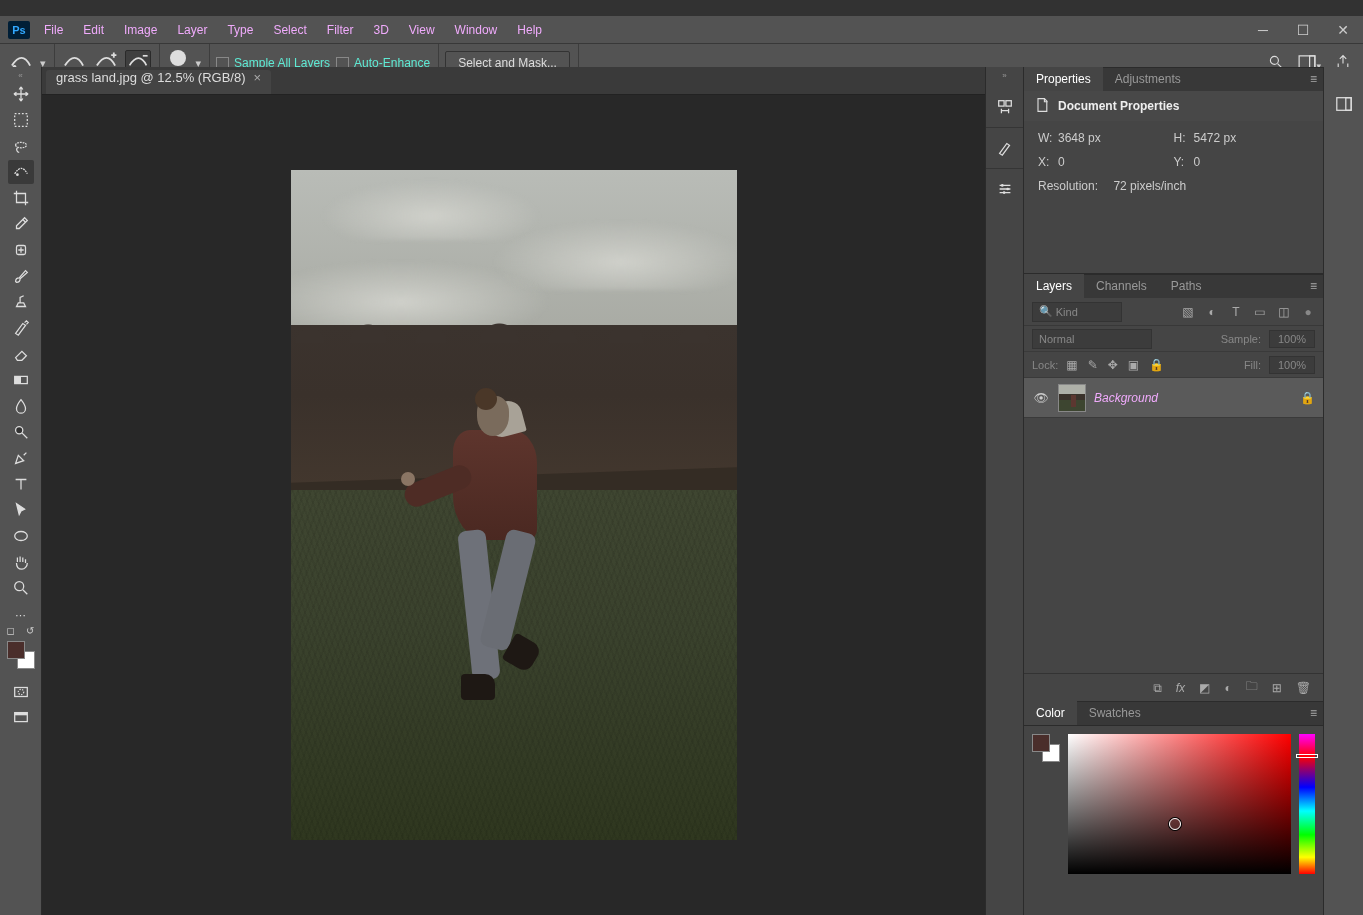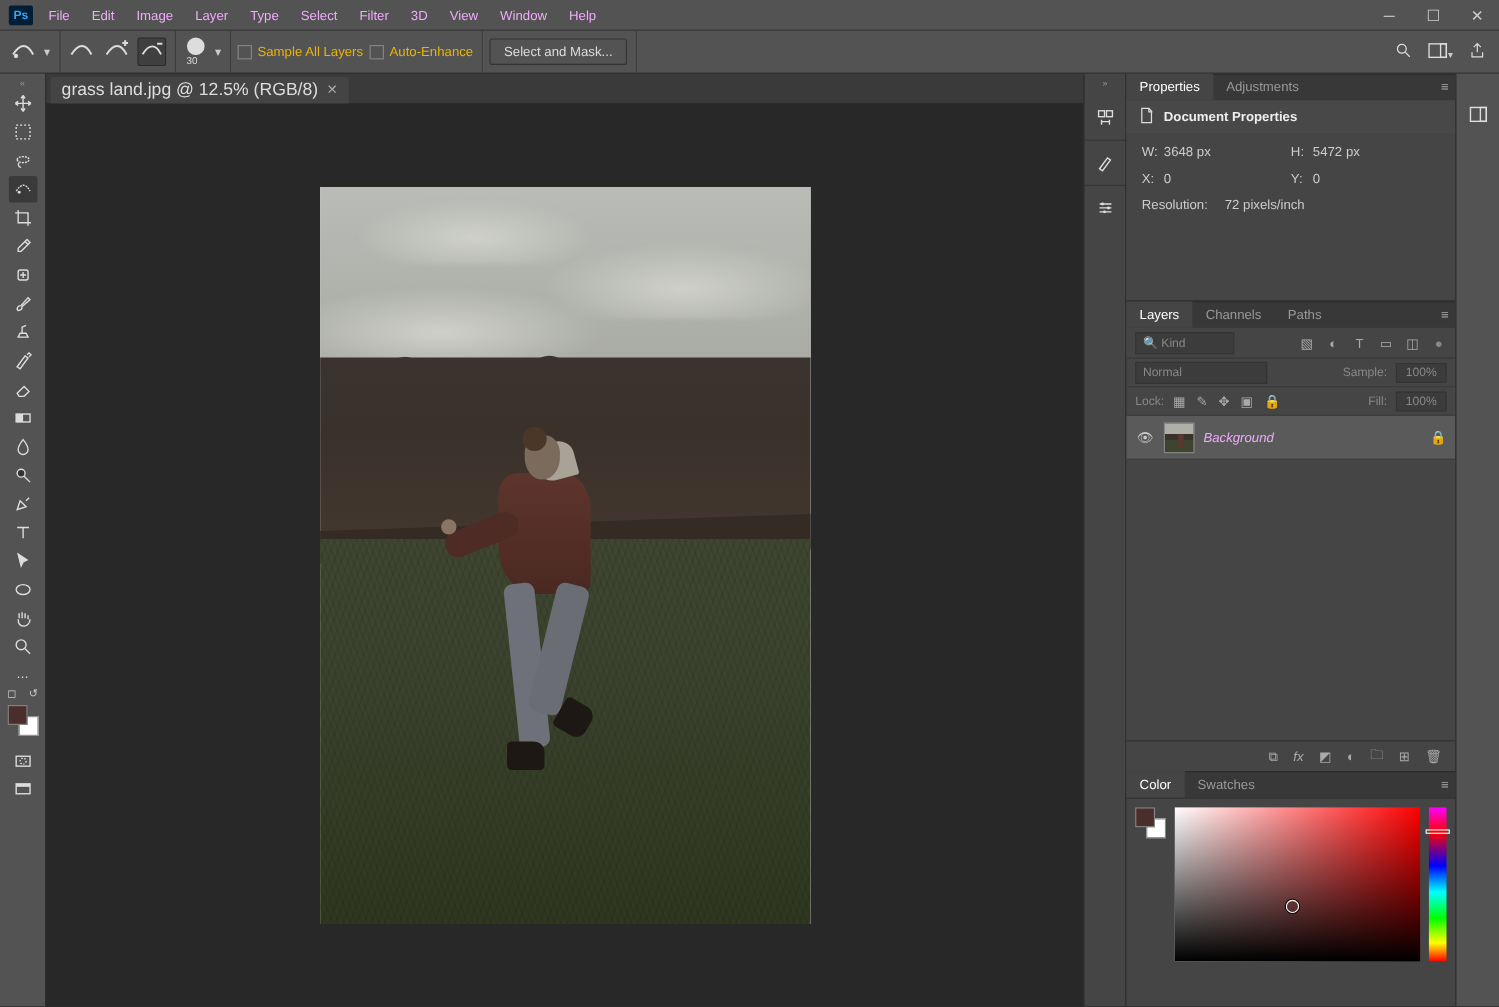--- a/index.html
+++ b/index.html
@@ -1,35 +1,35 @@
 <!DOCTYPE html>
 <html><head>
 <meta charset="utf-8">
 <style>
 * { margin:0; padding:0; box-sizing:border-box; font-family:"Segoe UI",Tahoma,sans-serif; user-select:none; }
 body { width:1363px; height:915px; background:#323232; color:#ccc; font-size:11px; overflow:hidden; position:relative; }
 
 
-.titlebar { height:27px; background:#535353; display:flex; align-items:center; }
+.titlebar { height:27px; background:#535353; display:flex; align-items:center;margin-top:16px; }
 .ps-logo { width:22px; height:18px; margin:0 4px 0 8px; background:#001e36; color:#31a8ff; font-weight:bold; font-size:11px; display:flex; align-items:center; justify-content:center; border-radius:2px; }
 .menu { display:flex; height:100%; }
 .menu > div { padding:0 10px; display:flex; align-items:center; cursor:default; color:#f0abfc; font-size:12px; }
 .wincontrols { margin-left:auto; display:flex; height:100%; }
 .wincontrols > div { width:40px; display:flex; align-items:center; justify-content:center; color:#ccc; font-size:14px; }
 
 
 .optbar { height:40px; background:#535353; border-top:1px solid #383838; border-bottom:1px solid #2b2b2b; display:flex; align-items:center; padding:0 8px; gap:6px; }
 .optseg { display:flex; align-items:center; gap:6px; padding-right:8px; border-right:1px solid #3d3d3d; height:100%; }
 .optseg:last-of-type { border-right:none; }
 .toolbtn { width:26px; height:26px; display:flex; align-items:center; justify-content:center; border-radius:2px; }
 .toolbtn.active { background:#3f3f3f; border:1px solid #2a2a2a; }
 .brushprev { display:flex; flex-direction:column; align-items:flex-start; padding:0 4px; }
 .brushprev .dot { width:16px; height:16px; background:#ddd; border-radius:50%; }
 .brushprev .sz { font-size:9px; color:#ddd; }
-.chk { display:flex; align-items:center; gap:5px; font-size:12px; color:#eab308; }
+.chk { display:flex; align-items:center; gap:5px; font-size:12px; color:#5eead4; }
 .chk .box { width:13px; height:13px; border:1px solid #888; background:#535353; }
 .btn { background:#535353; border:1px solid #333; padding:4px 12px; font-size:12px; color:#ddd; border-radius:2px; }
 .opt-right { margin-left:auto; display:flex; gap:14px; align-items:center; padding-right:4px; }
 
 
 .main { position:absolute; top:67px; left:0; right:0; bottom:0; display:flex; }
 
 
 .toolbox { width:42px; background:#535353; border-right:1px solid #2b2b2b; display:flex; flex-direction:column; align-items:center; padding-top:4px; }
 .tb-collapse { height:10px; width:100%; display:flex; justify-content:center; color:#999; font-size:8px; }
@@ -38,21 +38,21 @@
 .toolitem.active { background:#3a3a3a; }
 .toolitem svg { width:18px; height:18px; }
 .swatches-fg-bg { position:relative; width:28px; height:28px; margin-top:6px; }
 .sw-fg { position:absolute; top:0; left:0; width:18px; height:18px; background:#4a2e2b; border:1px solid #888; }
 .sw-bg { position:absolute; bottom:0; right:0; width:18px; height:18px; background:#fff; border:1px solid #888; }
 .sw-arrows { position:absolute; top:-14px; left:0; width:28px; height:12px; color:#ccc; font-size:10px; display:flex; justify-content:space-between; }
 
 
 .docarea { flex:1; display:flex; flex-direction:column; background:#282828; }
 .tabs-row { height:28px; background:#3a3a3a; display:flex; align-items:flex-end; border-bottom:1px solid #222; padding-left:4px; }
-.doctab { height:24px; background:#444; padding:0 10px; display:flex; align-items:center; gap:8px; border-top-left-radius:3px; border-top-right-radius:3px; font-size:16px; color:#ddd; }
+.doctab { height:24px; background:#444; padding:0 10px; display:flex; gap:8px; border-top-left-radius:3px; border-top-right-radius:3px; font-size:13px; color:#ddd; }
 .doctab .x { color:#aaa; }
 .canvas-wrap { flex:1; display:flex; align-items:center; justify-content:center; overflow:hidden; background:#282828; }
 .canvas { width:446px; height:670px; background:#ddd; position:relative; overflow:hidden; }
 .sky { position:absolute; top:0; left:0; right:0; height:170px; background:linear-gradient(#b9bcb7,#a8aaa3); }
 .cloud { position:absolute; filter:blur(2px); background:radial-gradient(ellipse at 50% 60%, #cfd0ca 0%, rgba(207,208,202,0) 70%); }
 .trees { position:absolute; top:155px; left:0; right:0; height:175px; background:linear-gradient(#3b332e 0%, #3a312b 40%, #44382e 100%); }
 .tree-tops { position:absolute; top:-18px; left:-20px; right:-20px; height:36px; background:
   radial-gradient(circle at 8% 100%, #3b332e 14px, transparent 15px),
   radial-gradient(circle at 20% 100%, #3b332e 18px, transparent 19px),
   radial-gradient(circle at 33% 100%, #3b332e 15px, transparent 16px),

